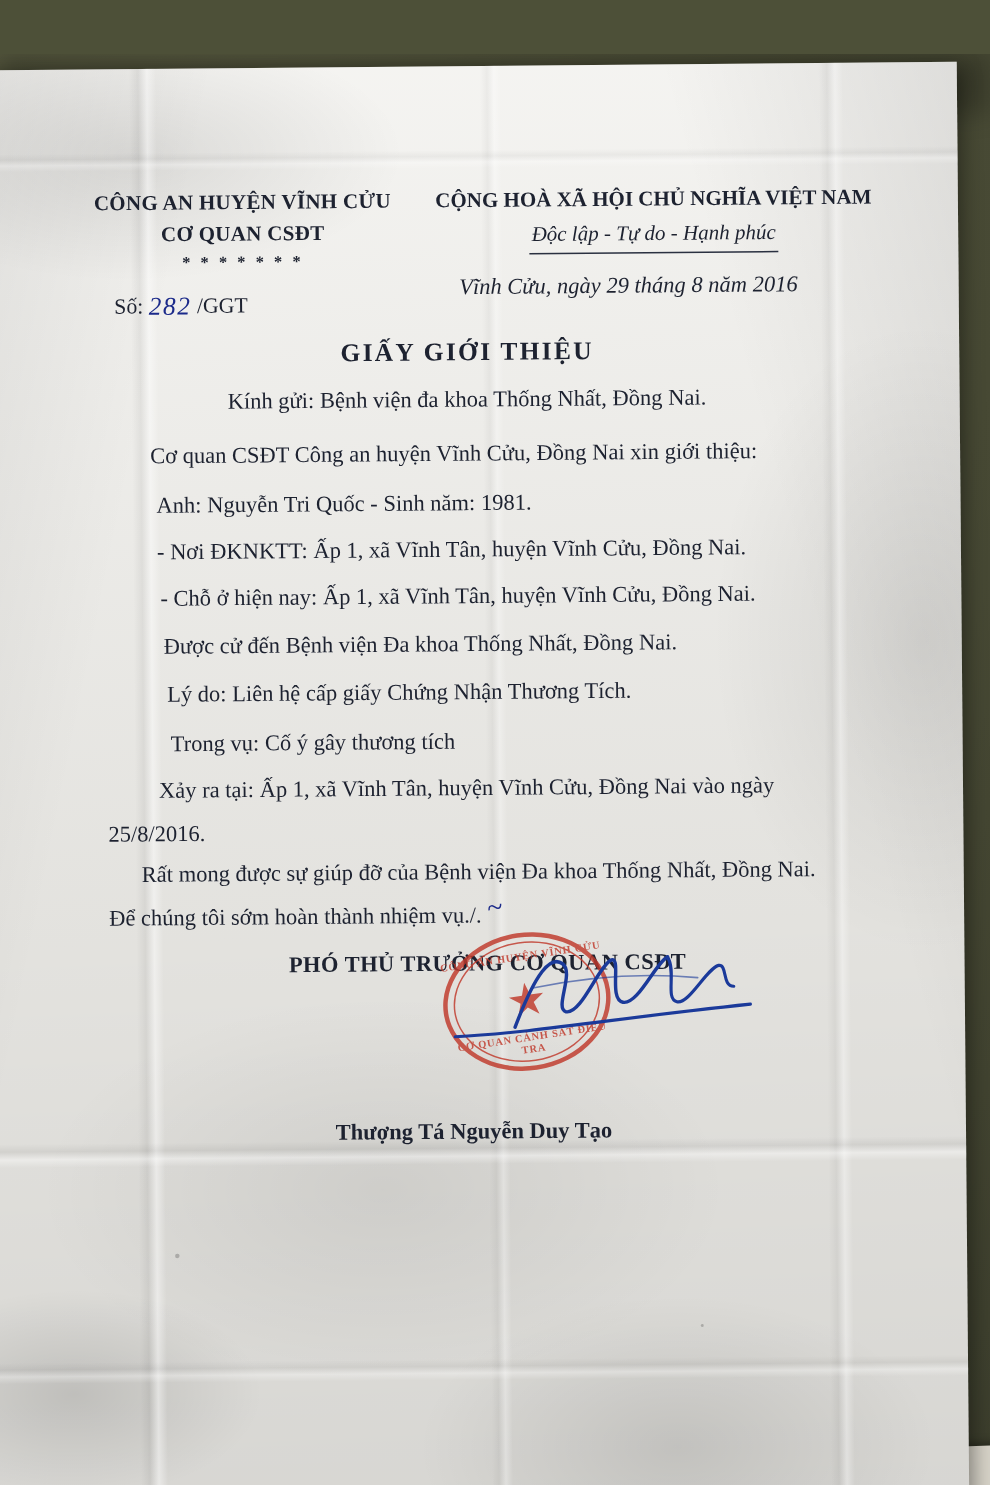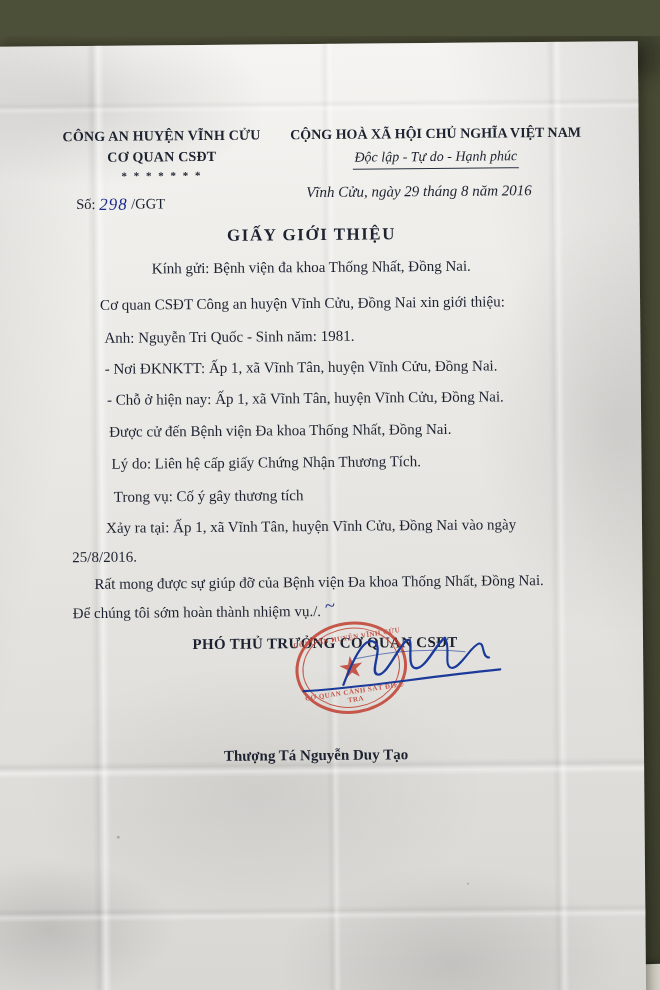--- a/index.html
+++ b/index.html
@@ -254,21 +254,21 @@
         <div class="stars">* * * * * * *</div>
       </div>
 
       <div class="line hdr-right">
         <div>CỘNG HOÀ XÃ HỘI CHỦ NGHĨA VIỆT NAM</div>
         <div class="sub">Độc lập - Tự do - Hạnh phúc</div>
       </div>
 
       <div class="line so-line">
         <span>Số:</span>
-        <span class="so-num">298</span>
+        <span class="so-num">282</span>
         <span>/GGT</span>
       </div>
 
       <div class="line date-line">Vĩnh Cửu, ngày  29  tháng 8 năm 2016</div>
 
       <div class="line title">GIẤY GIỚI THIỆU</div>
 
       <div class="line body-line" style="left:160px;top:212px;">Kính gửi: Bệnh viện đa khoa Thống Nhất, Đồng Nai.</div>
       <div class="line body-line" style="left:108px;top:248px;">Cơ quan CSĐT Công an huyện Vĩnh Cửu, Đồng Nai xin giới thiệu:</div>
       <div class="line body-line" style="left:112px;top:281px;">Anh: Nguyễn Tri Quốc - Sinh năm: 1981.</div>

